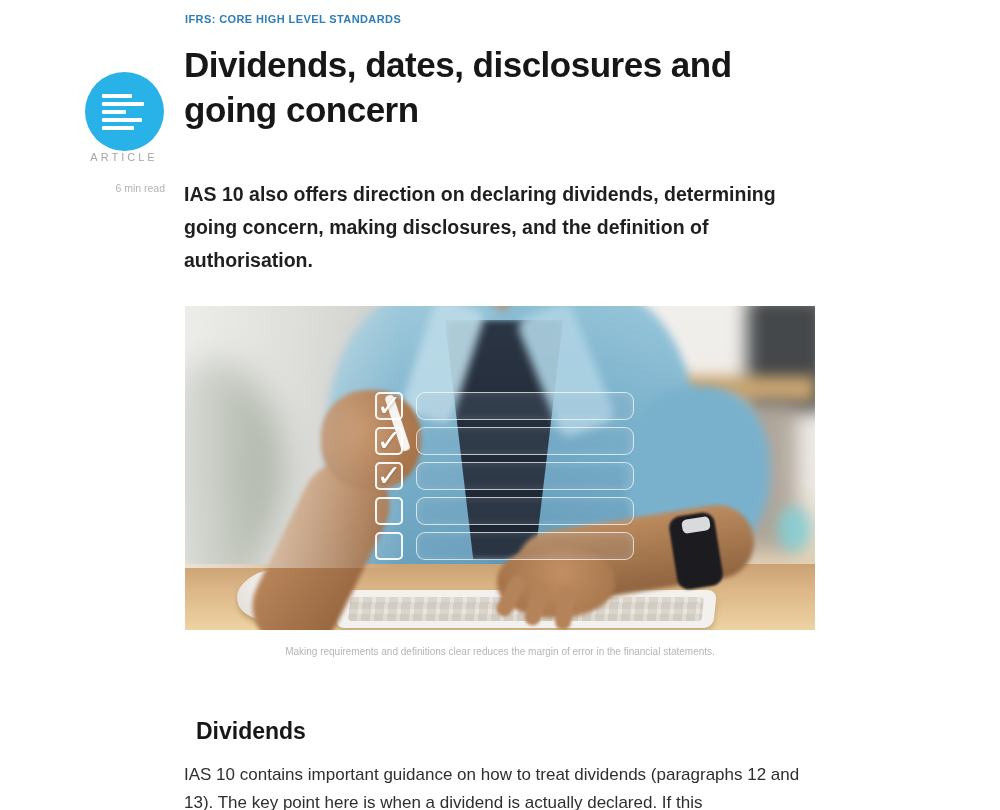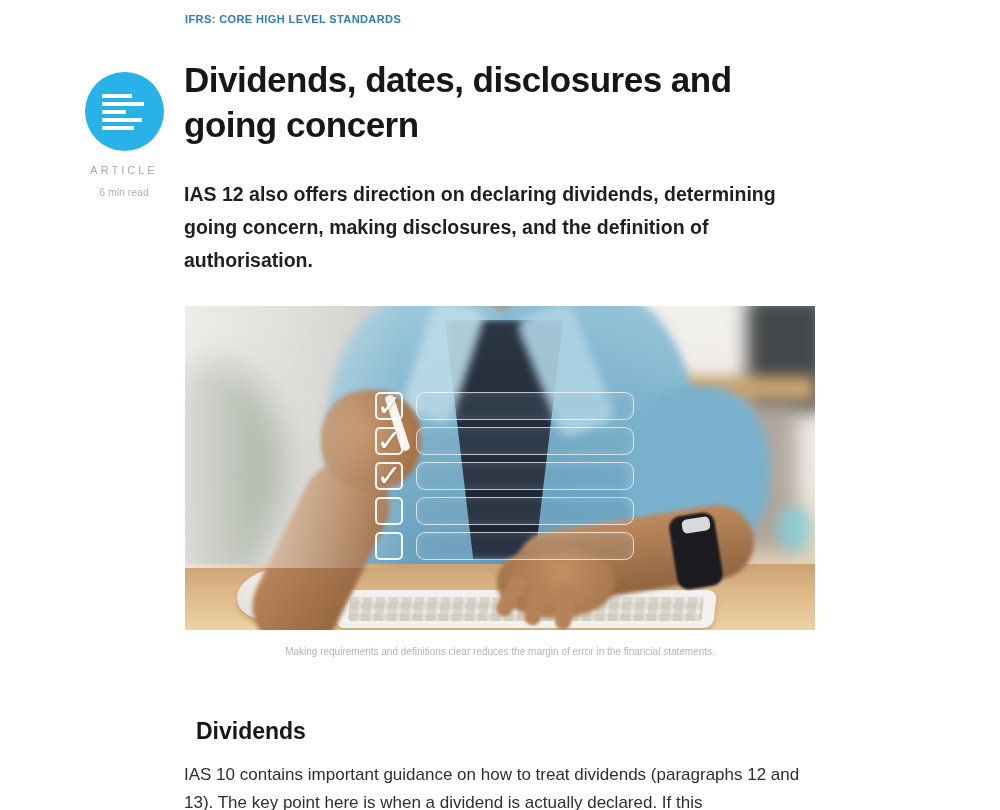--- a/index.html
+++ b/index.html
@@ -17,25 +17,25 @@
   
   .badge-col{position:absolute;left:83px;top:72px;width:82px;text-align:center;}
   .badge-circle{
     width:79px;height:79px;border-radius:50%;
     background:var(--accent-blue,#29b2e8);
     margin:0 auto;display:flex;align-items:center;justify-content:center;
   }
   .badge-lines{width:44px;}
   .badge-lines i{display:block;height:4px;background:#fff;border-radius:1px;margin:4px 0;}
   .bl1{width:30px}.bl2{width:42px}.bl3{width:24px}.bl4{width:40px}.bl5{width:32px}
-  .type-label{margin-top:13px;font-size:11px;letter-spacing:3px;color:var(--muted-gray,#a6a6a6);}
-  .read-time{margin-top:10px;font-size:10.5px;color:#b3b3b3;}
+  .type-label{margin-top:0;font-size:11px;letter-spacing:3px;color:var(--muted-gray,#a6a6a6);}
+  .read-time{margin-top:19px;font-size:10.5px;color:#b3b3b3;text-align:right;}
   
   .title{
-    position:absolute;left:184px;top:57px;width:640px;
+    position:absolute;left:184px;top:42px;width:640px;
     font-size:35px;line-height:45px;font-weight:bold;letter-spacing:-.5px;
     color:var(--heading-color,#171717);margin:0;
   }
   .lead{
     position:absolute;left:184px;top:178px;width:632px;
     font-size:19.5px;line-height:33px;font-weight:600;
     color:#1f1f1f;margin:0;
   }
   .section-heading{
     position:absolute;left:184px;top:706px;
@@ -133,21 +133,21 @@
         <i class="bl4"></i>
         <i class="bl5"></i>
     </span>
   </div>
   <div class="type-label">ARTICLE</div>
   <div class="read-time">6 min read</div>
 </div>
 
 <h1 class="title">Dividends, dates, disclosures and going concern</h1>
 
-<p class="lead">IAS 12 also offers direction on declaring dividends, determining going concern, making disclosures, and the definition of authorisation.</p>
+<p class="lead">IAS 10 also offers direction on declaring dividends, determining going concern, making disclosures, and the definition of authorisation.</p>
 
 <div class="hero">
   <div class="bg-left"></div>
   <div class="plant"></div>
   <div class="plant2"></div>
   <div class="bg-right"></div>
   <div class="books"></div>
   <div class="shelf"></div>
   <div class="cabinet"></div>
   <div class="teal-blob"></div>

